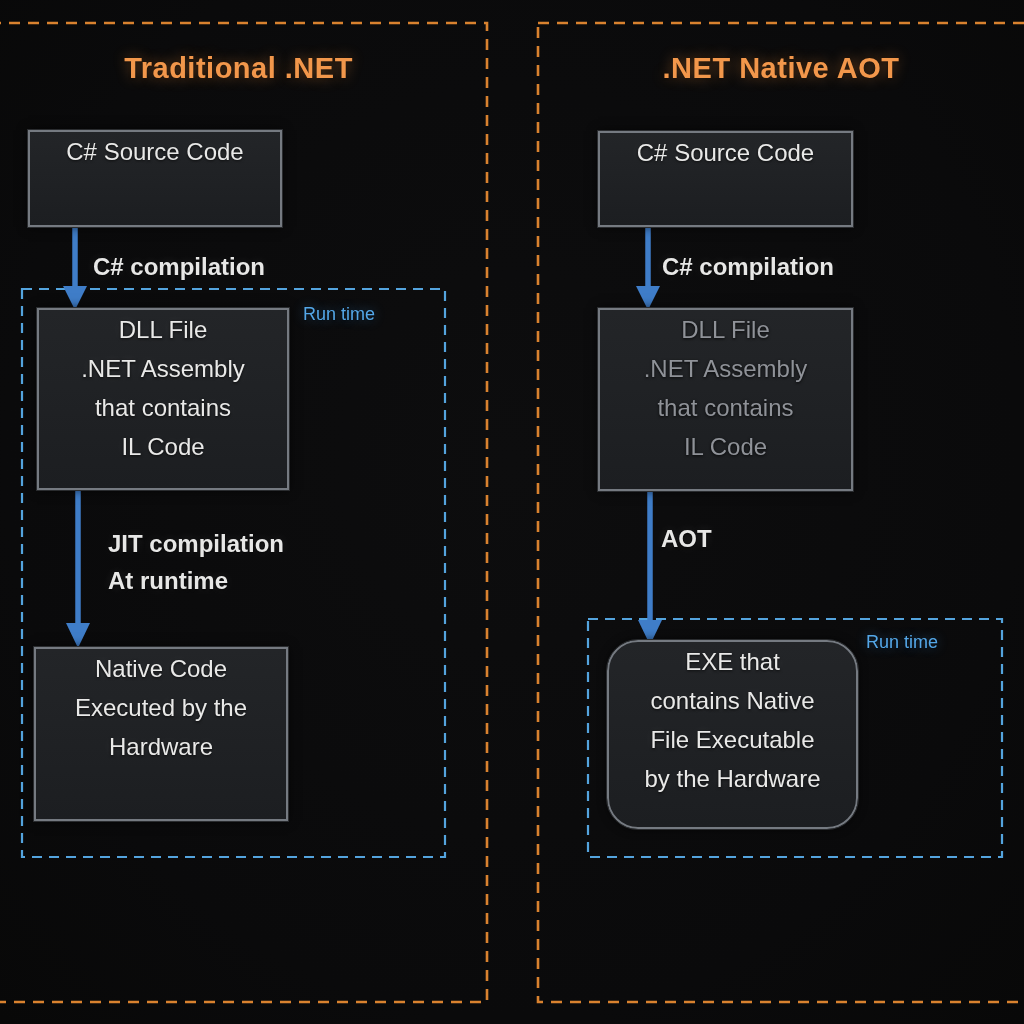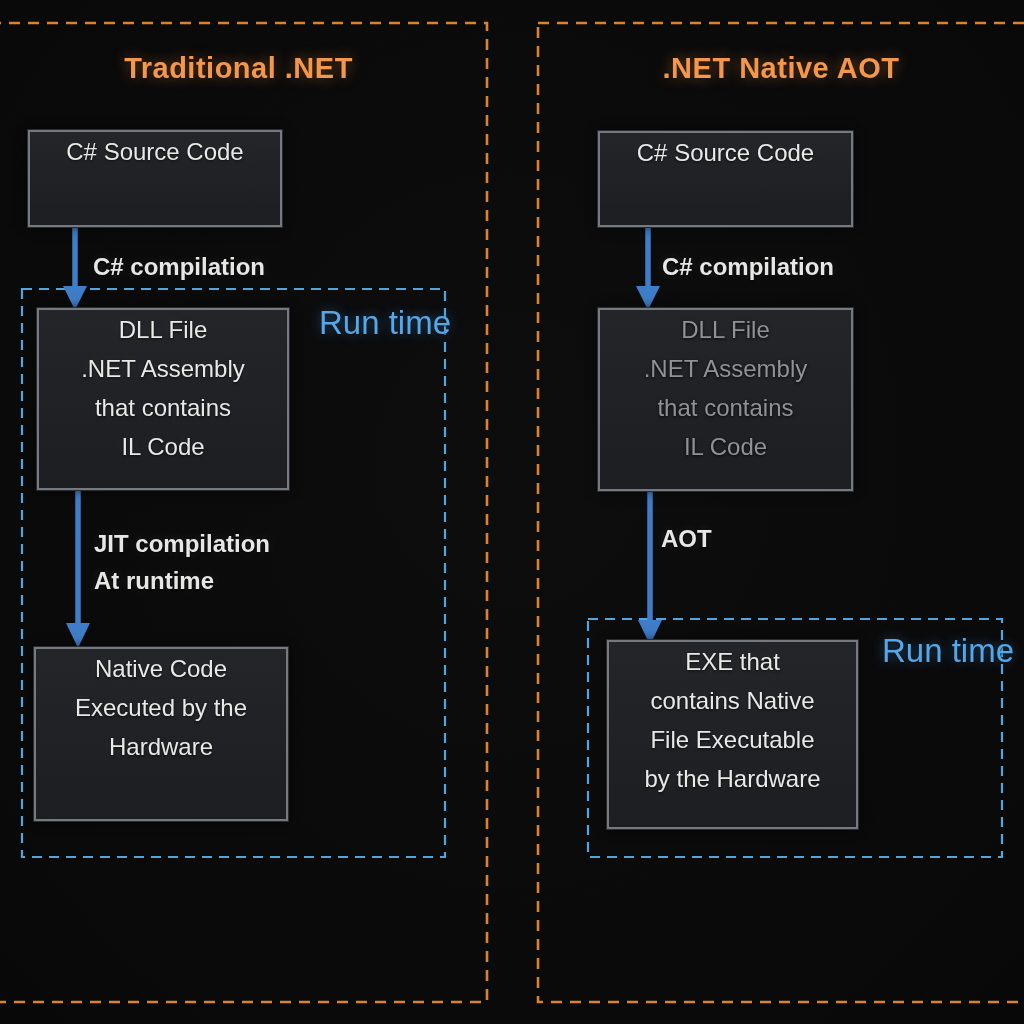--- a/index.html
+++ b/index.html
@@ -47,24 +47,23 @@
     text-align: left;
     font-size: 24px;
     color: #e7e7e6;
     line-height: 37px;
     text-shadow: 0 1px 3px rgba(0,0,0,0.85), 0 0 10px rgba(255,255,255,0.12);
     font-weight: bold;
   }
 
   .runtime-label {
     position: absolute;
-    font-size: 33px;
+    font-size: 18px;
     color: #54a7e8;
     text-shadow: 0 0 12px rgba(80,160,230,0.45), 0 1px 2px rgba(0,0,0,0.8);
-    margin-left: 16px;
   }
 </style>
 </head>
 <body>
 
 <div id="stage">
 
   <svg id="shapes" viewBox="0 0 1024 1024">
 
     <rect x="-10" y="23" width="497" height="979" fill="none" stroke="#d9822f" stroke-width="2.6" stroke-dasharray="11 8"></rect>
@@ -106,21 +105,21 @@
 
   <div class="runtime-label" style="left:303px; top:304px;">Run time</div>
 
   <div class="node-box" style="left:37px; top:308px; width:248px; height:178px;">
     <span>DLL File</span>
     <span>.NET Assembly</span>
     <span>that contains</span>
     <span>IL Code</span>
   </div>
 
-  <div class="flow-label" style="left:94px; top:525px; width:260px;">
+  <div class="flow-label" style="left:108px; top:525px; width:260px;">
     <div>JIT compilation</div>
     <div>At runtime</div>
   </div>
 
   <div class="node-box" style="left:34px; top:647px; width:250px; height:170px;">
     <span>Native Code</span>
     <span>Executed by the</span>
     <span>Hardware</span>
   </div>
 
@@ -138,20 +137,20 @@
     <span>that contains</span>
     <span>IL Code</span>
   </div>
 
   <div class="flow-label" style="left:661px; top:518px; width:250px; line-height:41px;">
     <div>AOT</div>
   </div>
 
   <div class="runtime-label" style="left:866px; top:632px;">Run time</div>
 
-  <div class="node-box" style="left:607px; top:640px; width:247px; height:185px; line-height:39px;">
+  <div class="node-box" style="left:607px; top:640px; width:247px; height:185px; line-height:39px;border-radius:31px;">
     <span>EXE that</span>
     <span>contains Native</span>
     <span>File Executable</span>
     <span>by the Hardware</span>
   </div>
 
 </div>
 
 </body></html>

